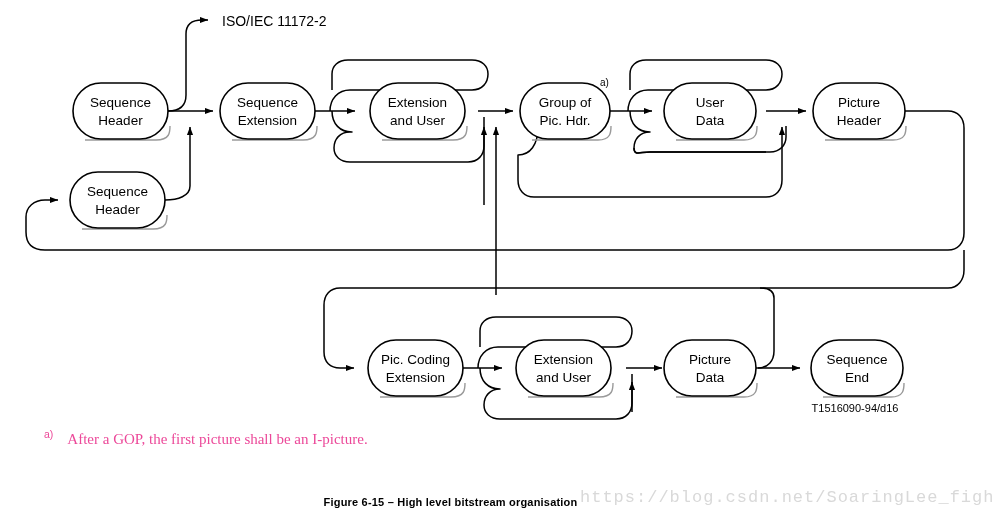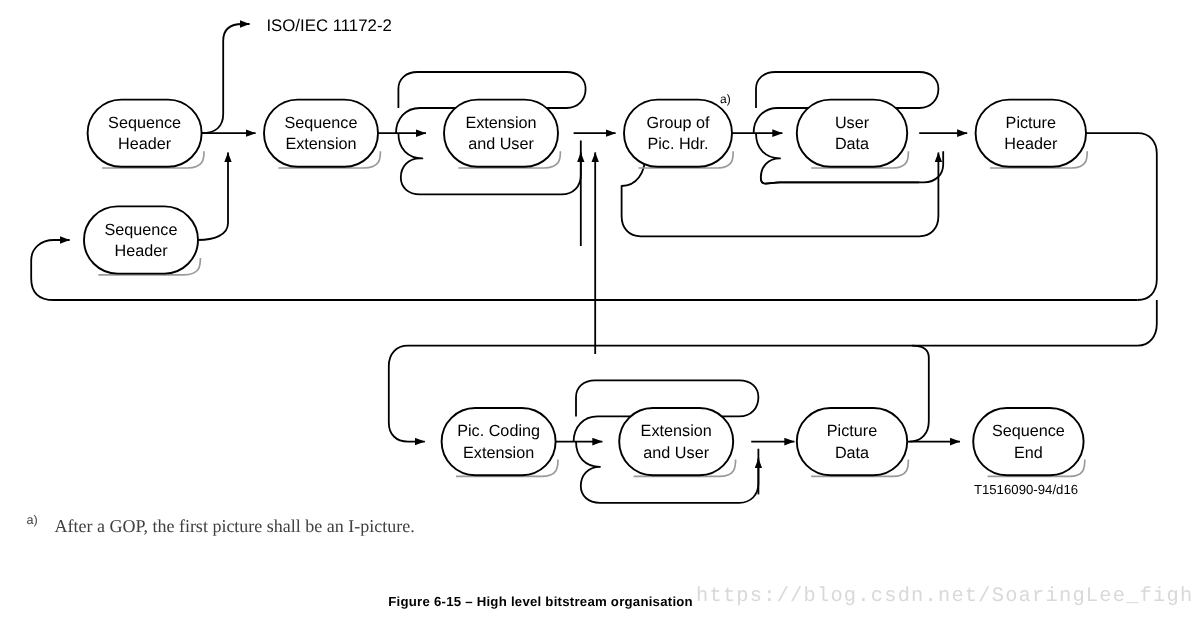--- a/index.html
+++ b/index.html
@@ -61,26 +61,26 @@
     fill: #000000;
   }
   .fig-id {
     font-family: "Liberation Sans", sans-serif;
     font-size: 11px;
     fill: #000000;
     text-anchor: middle;
   }
   .footnote-row {
     position: absolute;
-    left: 22px;
+    left: 44px;
     top: 428px;
     width: 600px;
     font-family: "Liberation Serif", serif;
     font-size: 15px;
-    color: #404040;
+    color: #ec4899;
   }
   .footnote-row .fn-sup {
     font-family: "Liberation Sans", sans-serif;
     font-size: 10.5px;
     vertical-align: super;
     margin-right: 14px;
   }
   .caption {
     position: absolute;
     left: 0;

